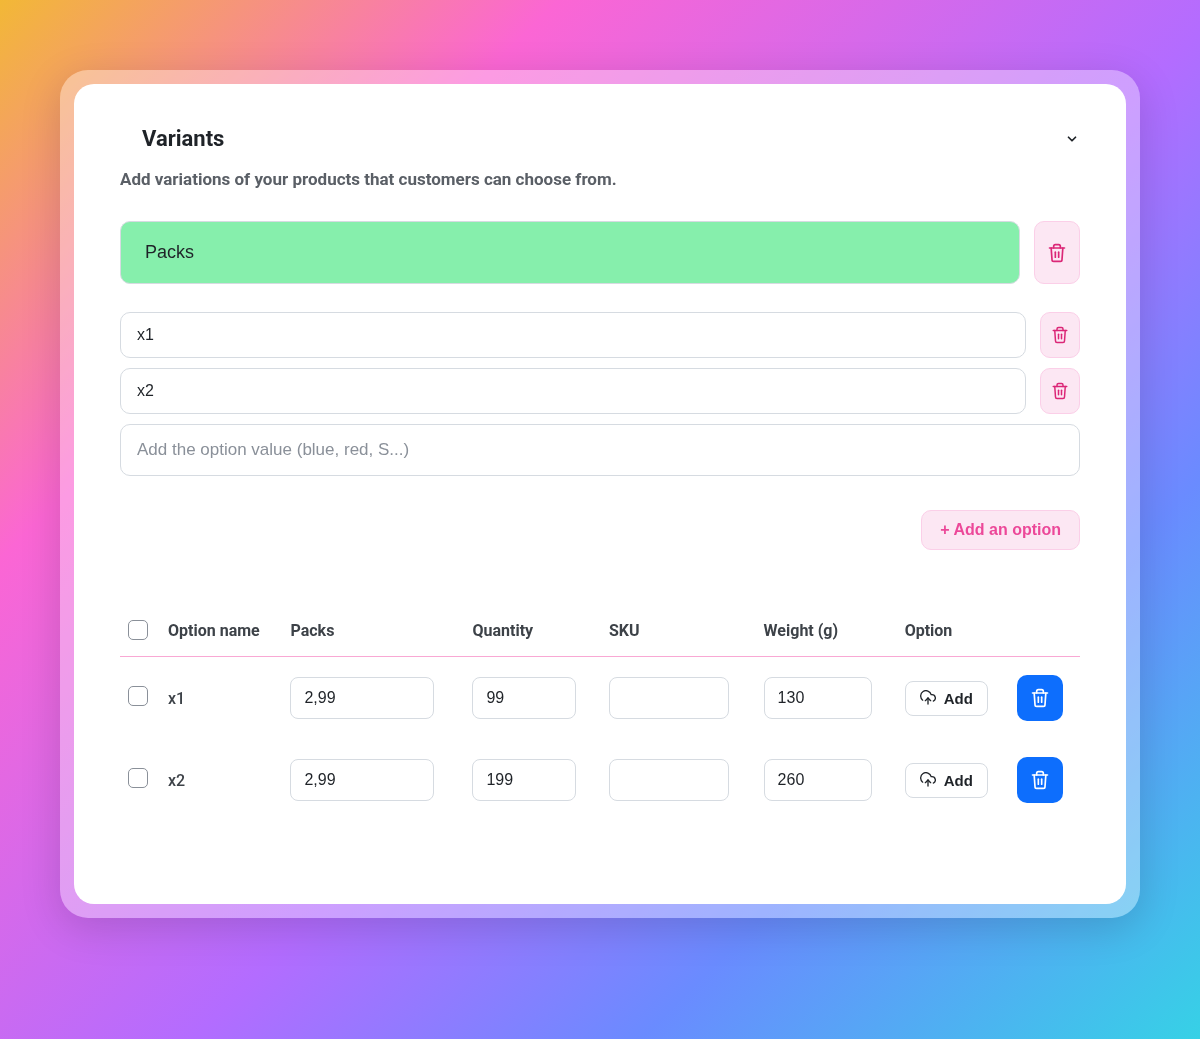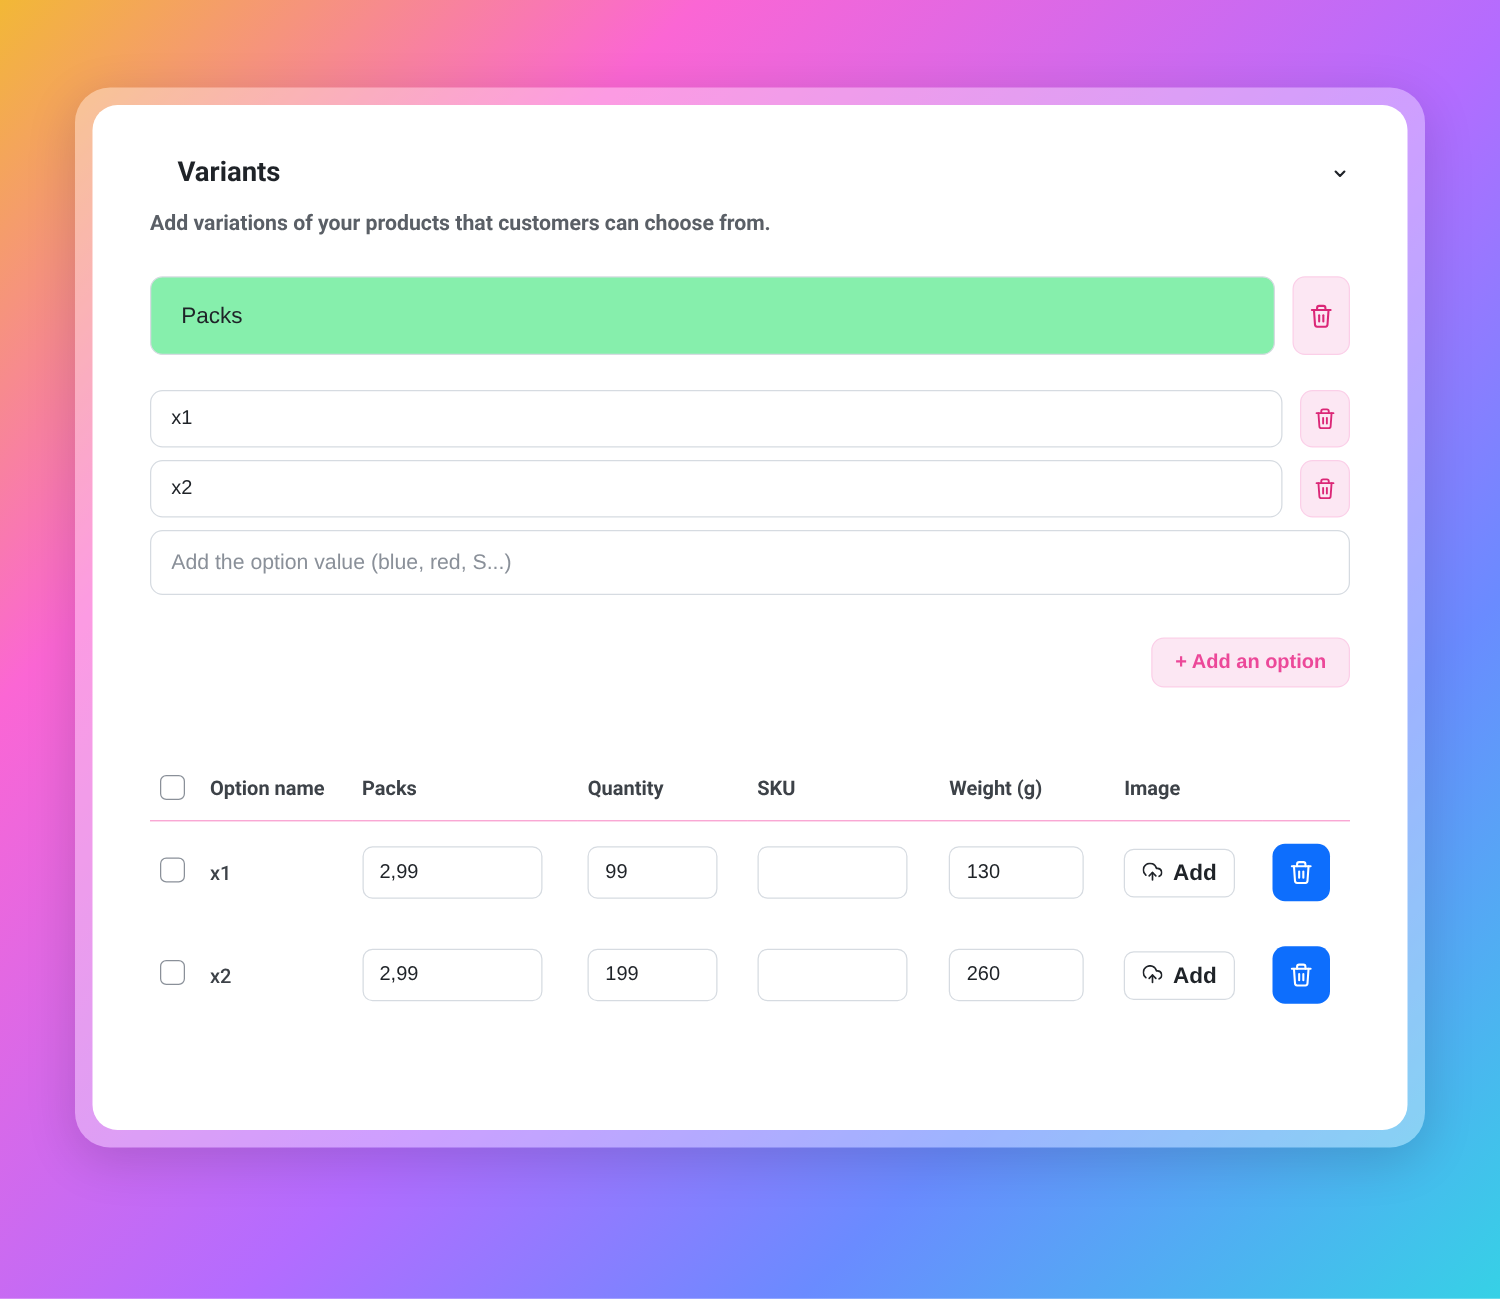--- a/index.html
+++ b/index.html
@@ -121,21 +121,21 @@
   .w-qty   { width: 104px; }
   .w-sku   { width: 120px; }
   .w-wt    { width: 108px; }
   .img-add {
     display: inline-flex;
     align-items: center;
     gap: 8px;
     border: 1px solid #d6dbe1;
     border-radius: 8px;
     padding: 8px 14px;
-    font-size: 18px;
+    font-size: 15px;
     font-weight: 600;
     color: #1f2328;
     background: #fff;
     cursor: pointer;
   }
   .row-del {
     width: 46px; height: 46px;
     border-radius: 10px;
     background: #0d6efd;
     color: #fff;
@@ -227,21 +227,21 @@
             <th>
               <div class="hdr-with-chk">
                 <span class="chk"></span>
               </div>
             </th>
             <th>Option name</th>
             <th>Packs</th>
             <th>Quantity</th>
             <th>SKU</th>
             <th>Weight (g)</th>
-            <th>Image</th>
+            <th>Option</th>
             <th></th>
           </tr>
         </thead>
         <tbody id="tbody">
   <tr>
     <td><span class="chk"></span></td>
     <td><span class="opt-name">x1</span></td>
     <td><input class="cell-input w-price" value="2,99" style=""></td>
     <td><input class="cell-input w-qty" value="99" style=""></td>
     <td><input class="cell-input w-sku" style=""></td>

